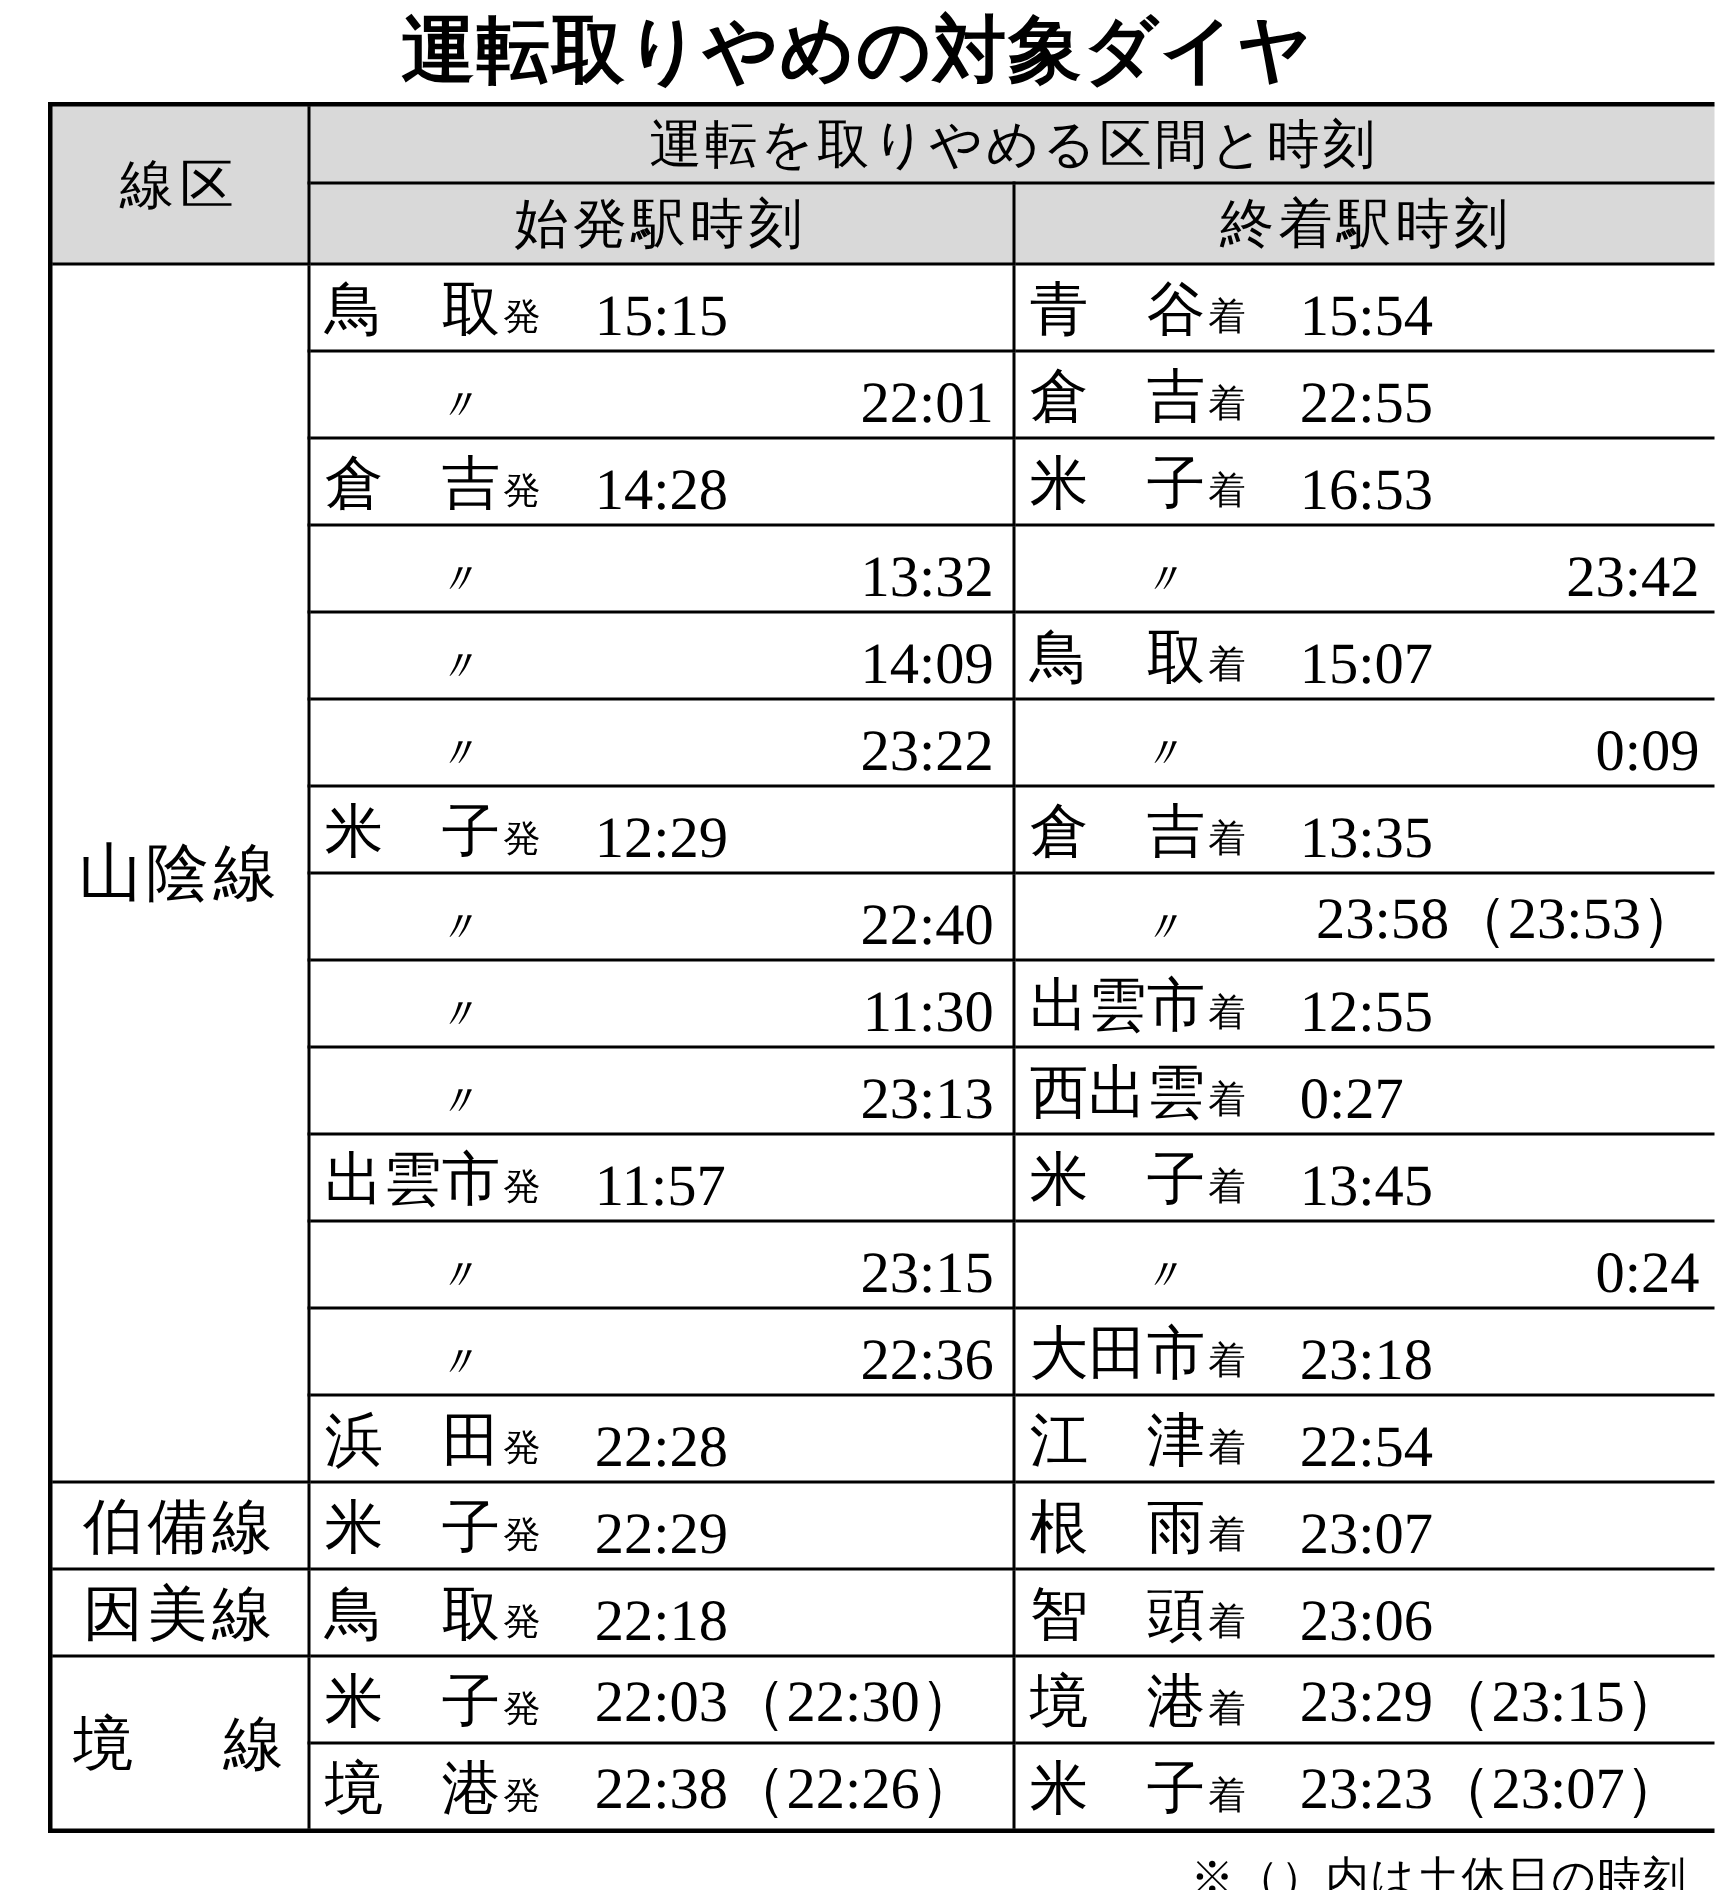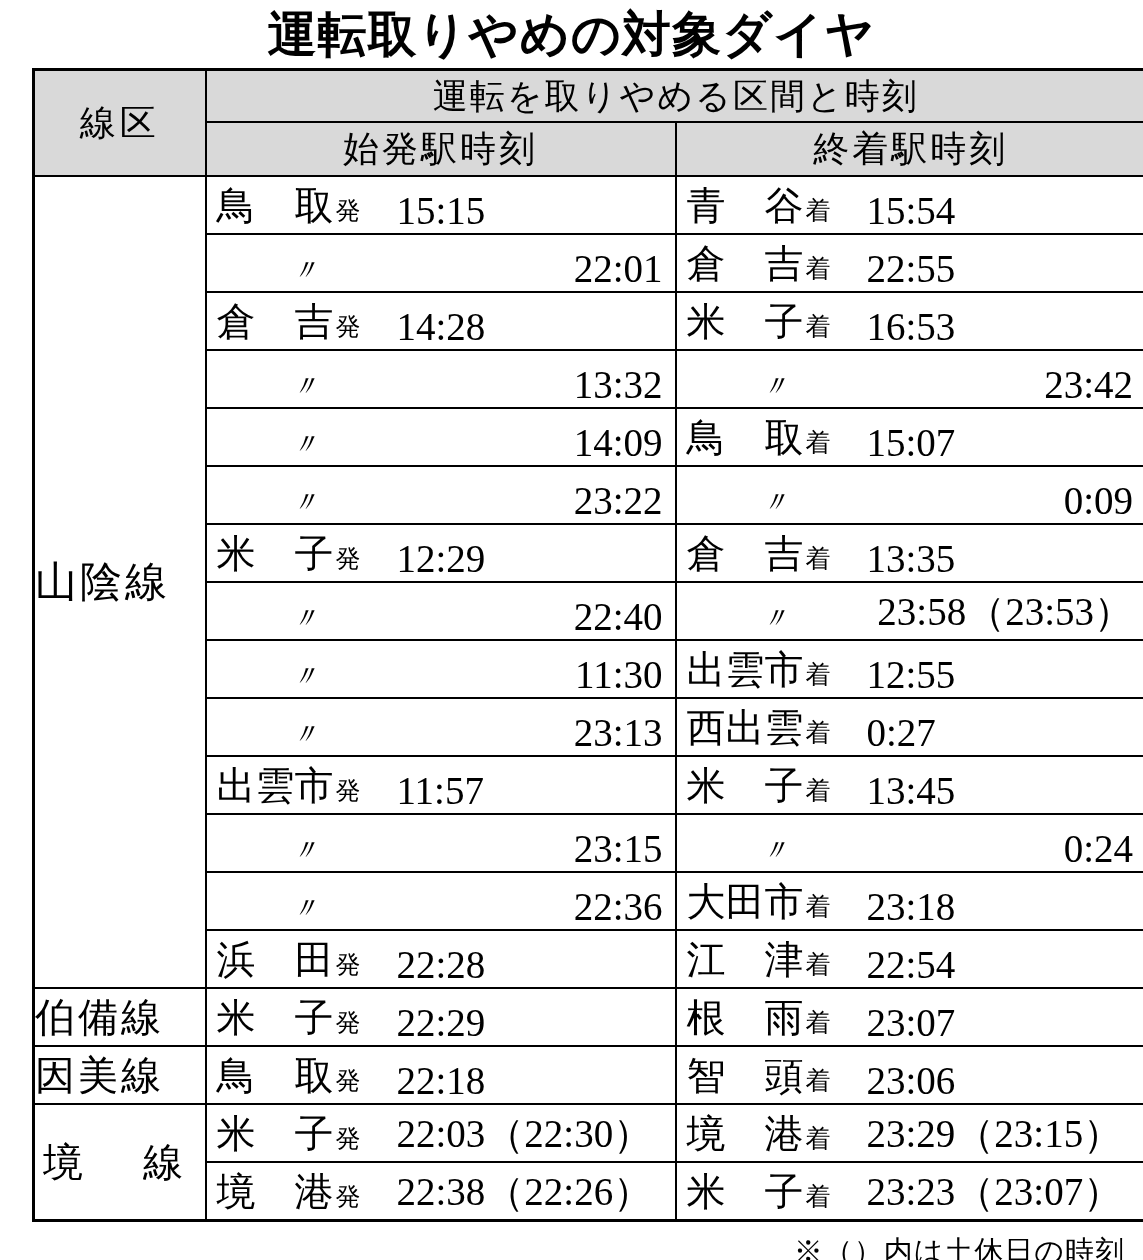--- a/index.html
+++ b/index.html
@@ -71,20 +71,21 @@
     letter-spacing: 2px;
   }
   .hdr-sub {
     height: 52px;
     font-size: 36px;
     letter-spacing: 3px;
     font-family: Liberation Serif, serif;
   }
 
   .linecell {
+    text-align: center;
     font-size: 40px;
     letter-spacing: 3px;
     width: 172px;
     font-family: "Liberation Serif", serif;
   }
   .linecell.sanin {
     font-size: 42px;
   }
   .linecell.wide-space {
     letter-spacing: 10px;

